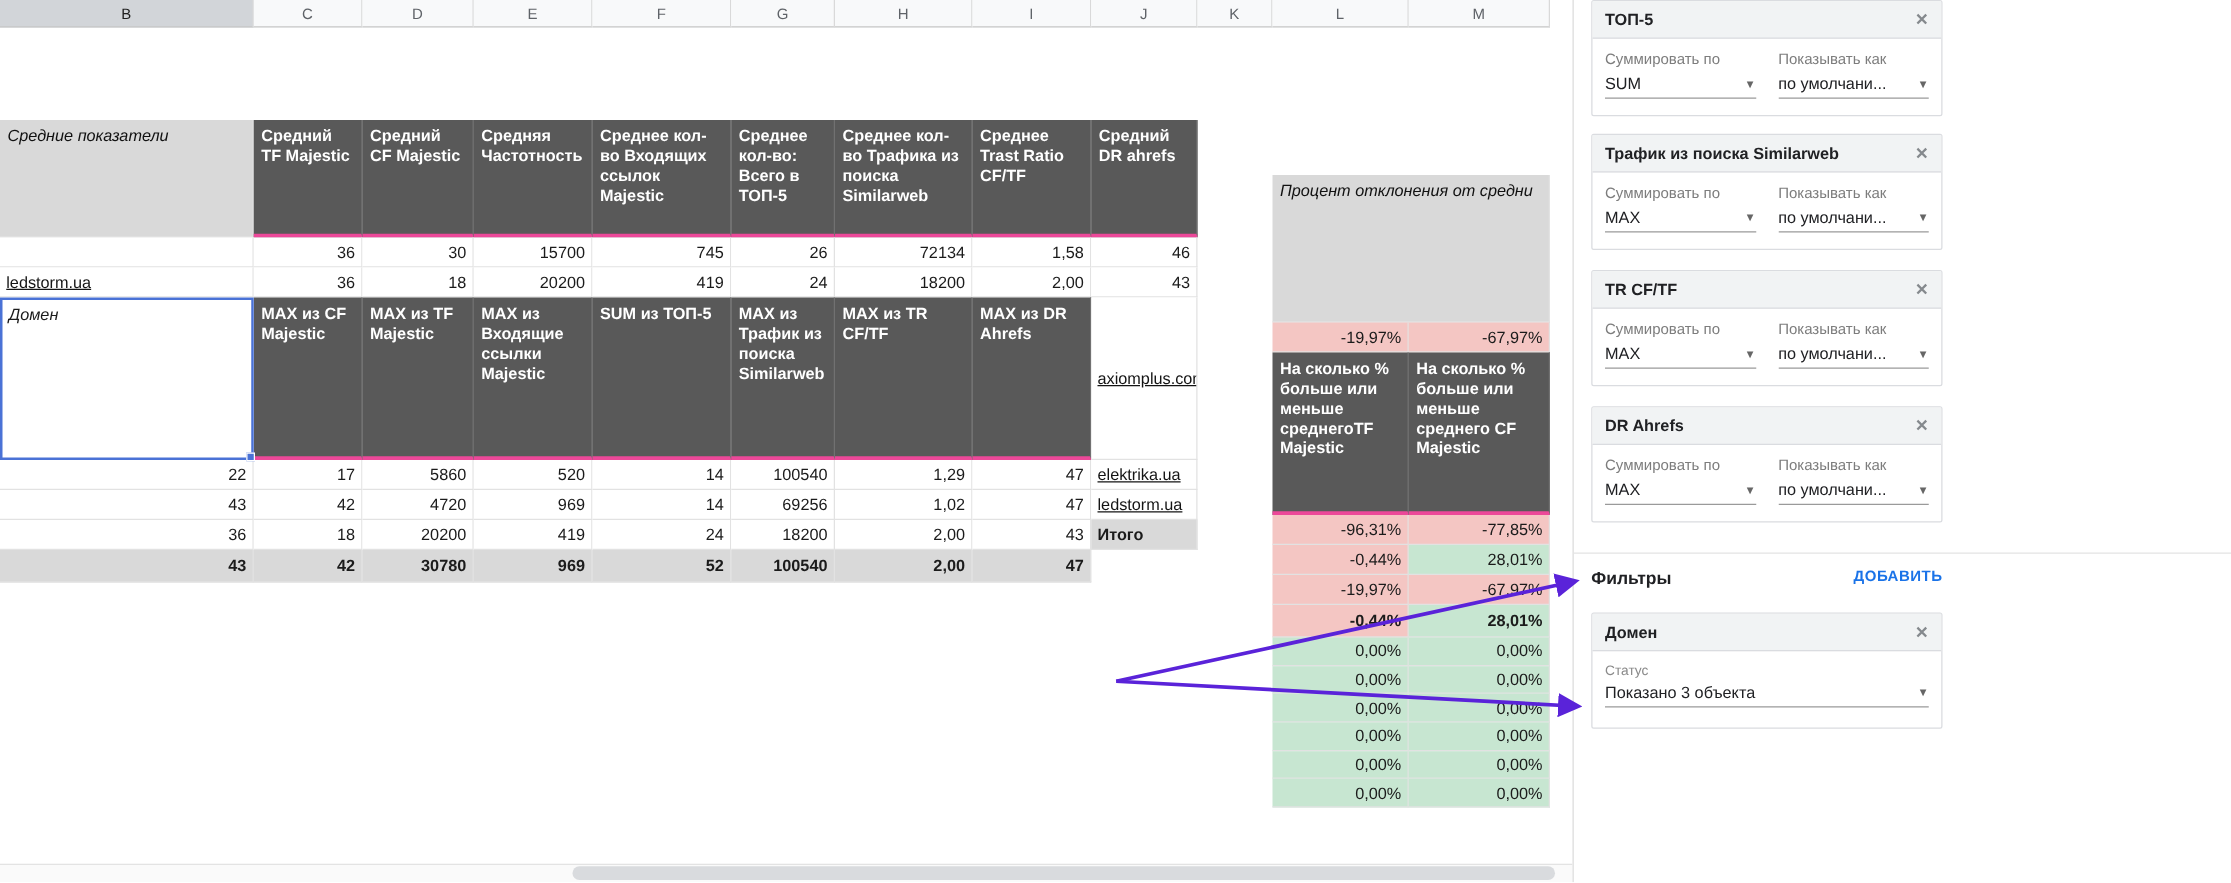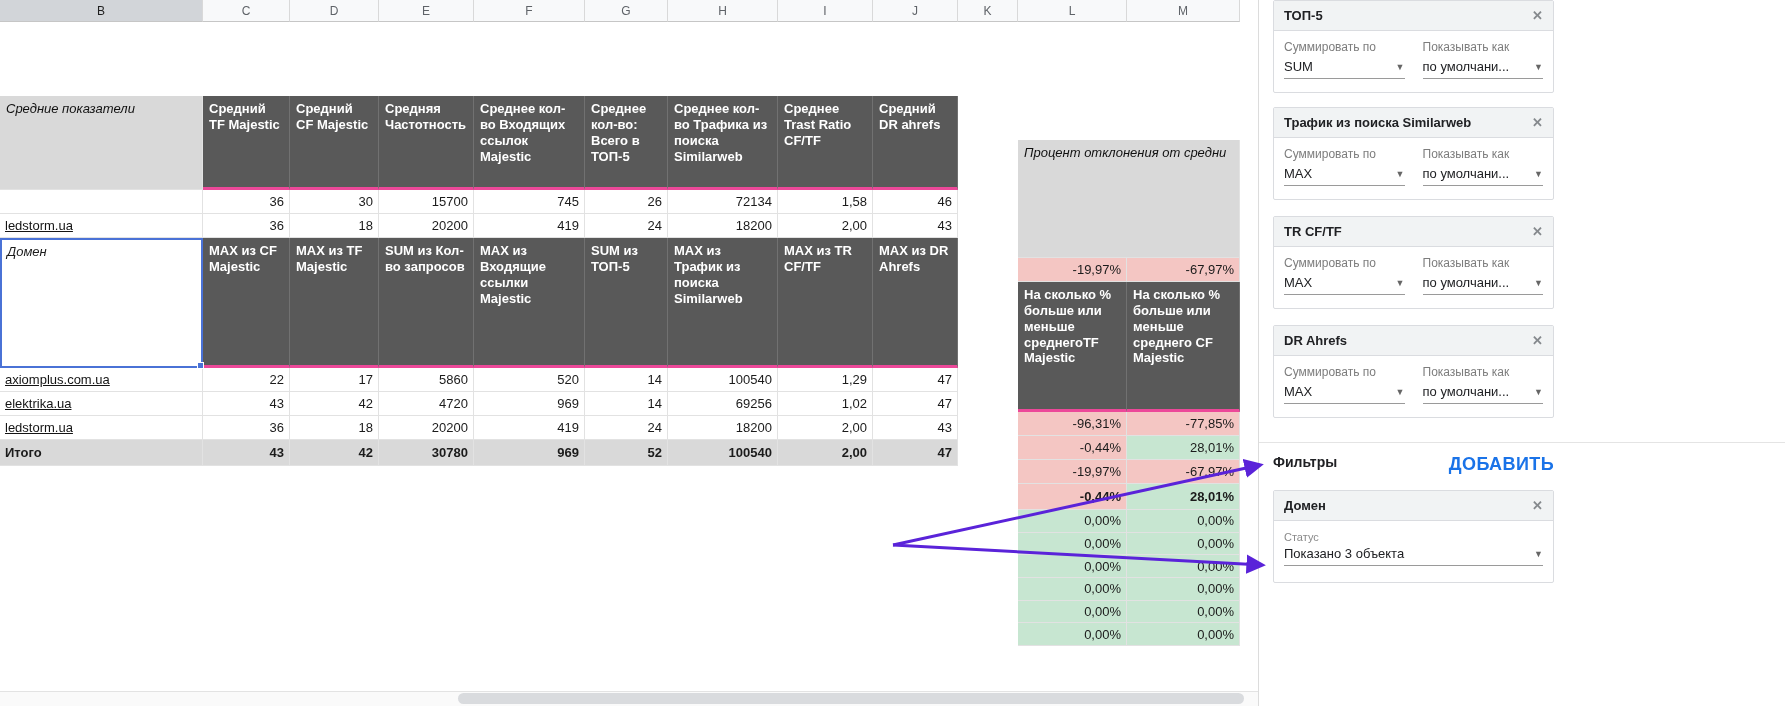--- a/index.html
+++ b/index.html
@@ -61,21 +61,21 @@
   .vbody { display:flex; gap:18px; padding:9px 10px 13px; }
   .fld { flex:1; min-width:0; }
   .fld-label { font-size:12px; color:#7d7d7d; margin-bottom:5px; white-space:nowrap; }
   .dd { display:flex; align-items:center; justify-content:space-between; border-bottom:1px solid #9a9a9a;
         padding-bottom:4px; font-size:13px; color:#202124; white-space:nowrap; overflow:hidden; }
   .dd .caret { color:#666; font-size:9px; margin-left:4px; flex:none; }
   .panel-divider { position:absolute; top:442px; left:0; width:527px; height:1px; background:#e4e4e4; }
   .filters-row { position:absolute; top:454px; left:14px; width:281px; display:flex;
                  justify-content:space-between; }
   .filters-title { font-size:14px; font-weight:bold; color:#202124; }
-  .add-btn { font-size:18px; font-weight:bold; color:#1a73e8; letter-spacing:.4px; }
+  .add-btn { font-size:12px; font-weight:bold; color:#1a73e8; letter-spacing:.4px; }
   .fbody { padding:10px 10px 16px; }
   .status-label { font-size:11px; color:#8a8a8a; margin-bottom:3px; }
 
   
   .arrows { position:absolute; left:0; top:0; pointer-events:none; z-index:50; }
 </style>
 </head>
 <body>
 
 <div class="stage">
@@ -127,21 +127,20 @@
     <div class="c num">18200</div>
     <div class="c num">2,00</div>
     <div class="c num">43</div>
 
     <div class="c selected-cell">
       <span>Домен</span>
       <span class="fill-handle"></span>
     </div>
     <div class="c hdr">MAX из CF Majestic</div>
     <div class="c hdr">MAX из TF Majestic</div>
-    <div class="c hdr">SUM из Кол-во запросов</div>
     <div class="c hdr">MAX из Входящие ссылки Majestic</div>
     <div class="c hdr">SUM из ТОП-5</div>
     <div class="c hdr">MAX из Трафик из поиска Similarweb</div>
     <div class="c hdr">MAX из TR CF/TF</div>
     <div class="c hdr">MAX из DR Ahrefs</div>
 
     <div class="c domain">axiomplus.com.ua</div>
     <div class="c num">22</div>
     <div class="c num">17</div>
     <div class="c num">5860</div>

